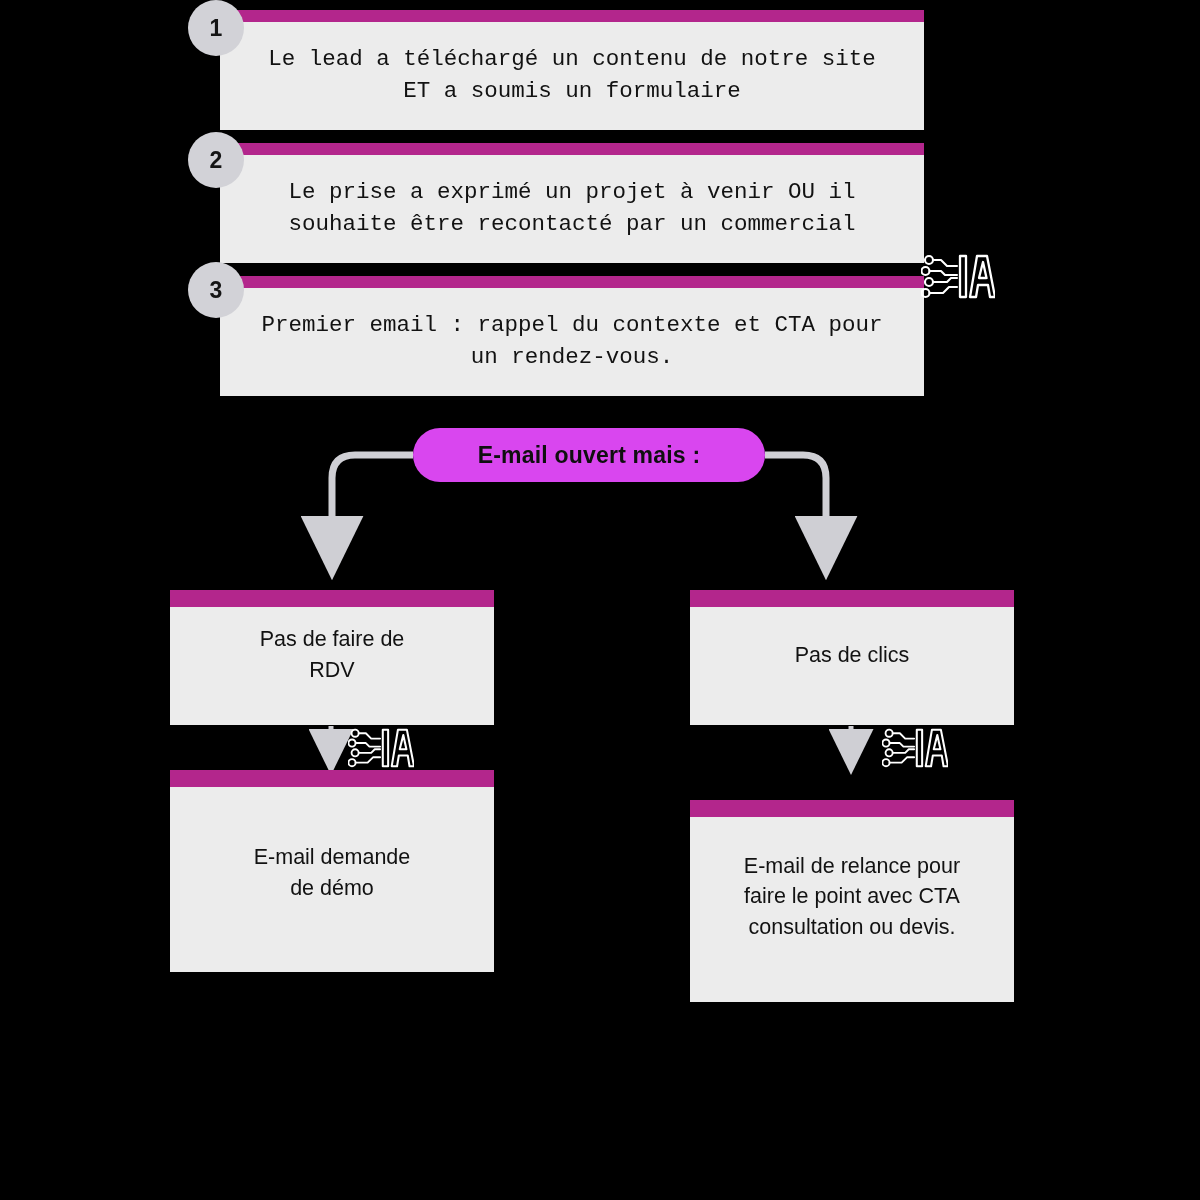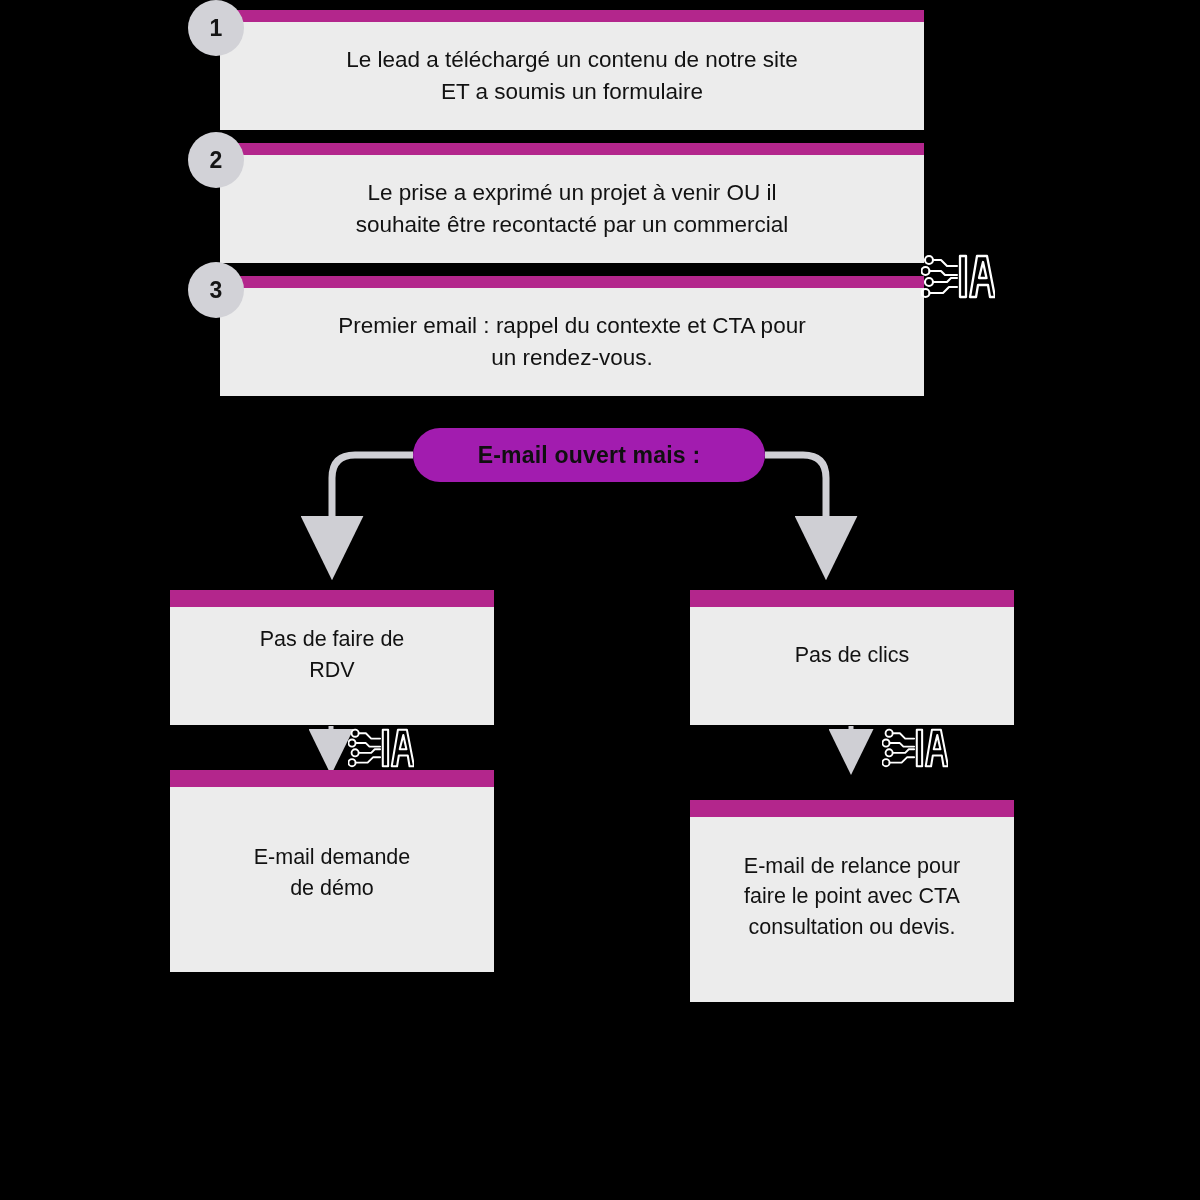--- a/index.html
+++ b/index.html
@@ -36,21 +36,21 @@
     justify-content: center;
     text-align: center;
     color: #121212;
     padding: 0 26px;
     box-sizing: border-box;
     line-height: 1.42;
     white-space: pre-line;
   }
 
   
-  .card.top { left: 220px; width: 704px; height: 120px; }
+  .card.top { left: 220px; width: 704px; height: 120px; font-family: Liberation Mono, monospace; }
   .card.top .card-bar { height: 12px; }
   .card.top .card-body { font-size: 22.5px; }
 
   #card-1 { top: 10px; }
   #card-2 { top: 143px; }
   #card-3 { top: 276px; }
 
   
   .card.branch { width: 324px; }
   .card.branch .card-bar { height: 17px; }
@@ -86,21 +86,21 @@
   #badge-3 { top: 262px; }
 
   
   #condition-pill {
     position: absolute;
     left: 413px;
     top: 428px;
     width: 352px;
     height: 54px;
     border-radius: 27px;
-    background: #a21caf;
+    background: #d946ef;
     color: #0f0f0f;
     font-size: 23px;
     font-weight: bold;
     display: flex;
     align-items: center;
     justify-content: center;
     letter-spacing: 0.2px;
     z-index: 5;
   }
 

